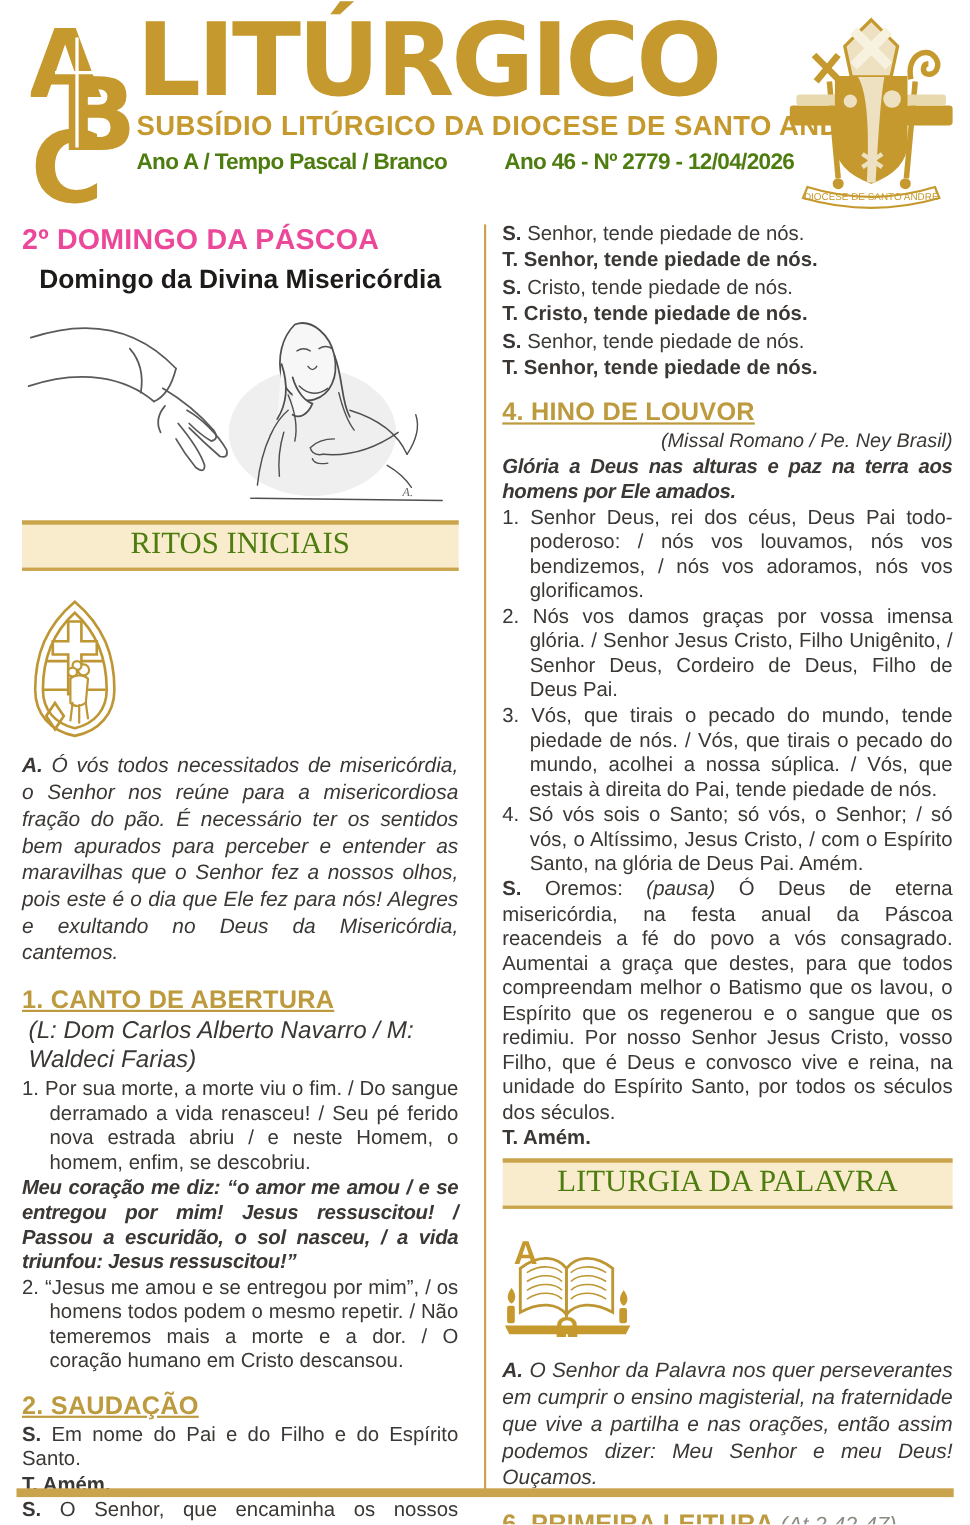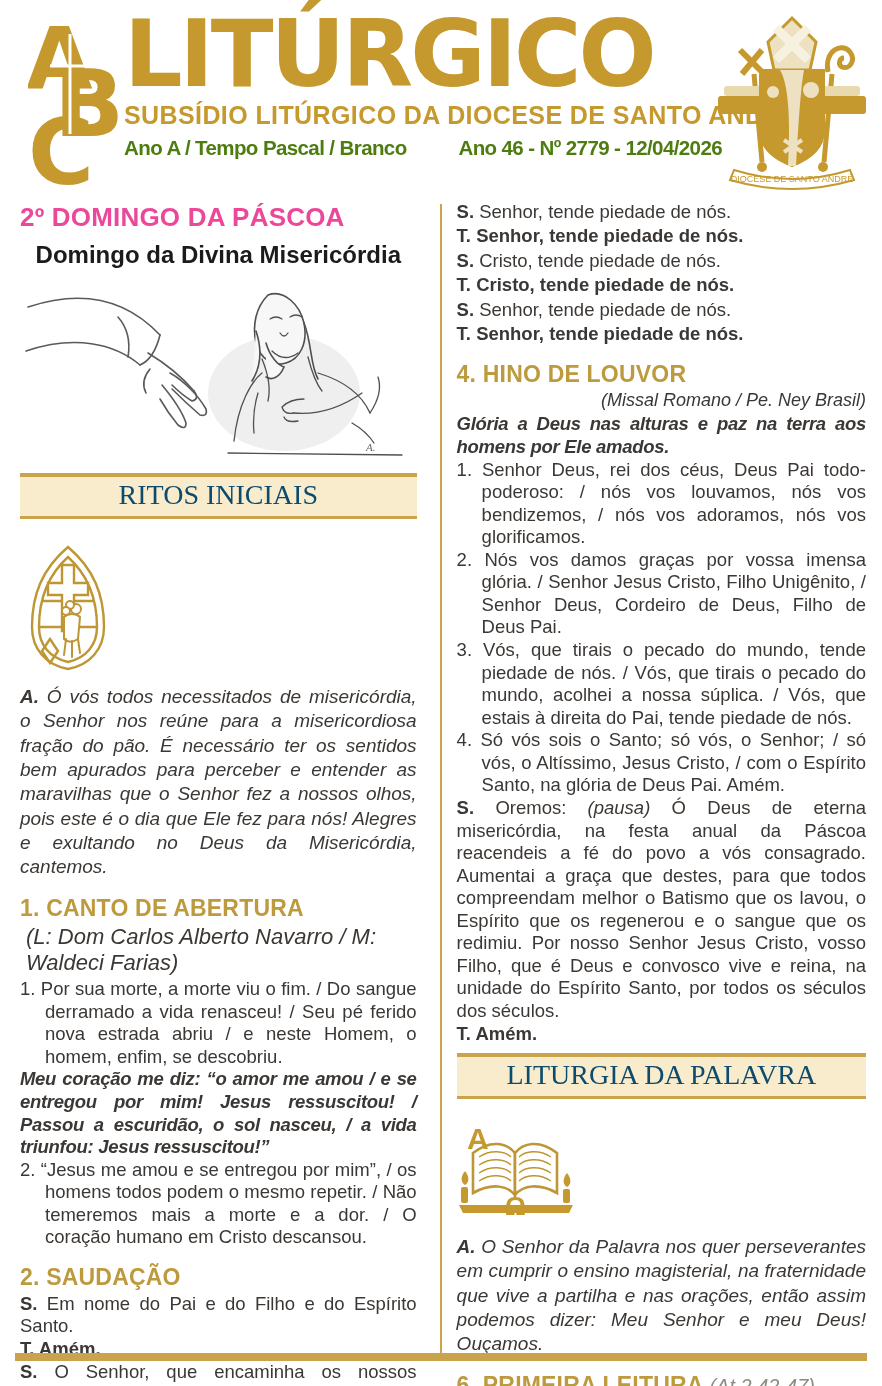--- a/index.html
+++ b/index.html
@@ -21,27 +21,27 @@
   .col{box-sizing:border-box;}
   .col-left{width:413px;padding-right:10px;}
   .col-right{margin-left:30px;width:416px;}
   
   p{margin:0;font-size:18.5px;line-height:1.22;}
   .just{text-align:justify;}
   .sunday-title{margin:2px 0 0;text-align:left;font-size:26px;font-weight:bold;color:#ec4899;letter-spacing:0.2px;}
   .sunday-sub{margin:8px 0 0;text-align:center;font-size:24px;font-weight:bold;color:#1d1b19;}
   .illustration{display:block;margin:4px auto 4px;}
   .band{background:#f8eccc;border-top:4px solid #c9a44c;border-bottom:3px solid #c9a44c;
-        text-align:center;font-family:"Liberation Serif",serif;font-size:28px;color:#0c4a6e;
+        text-align:center;font-family:"Liberation Serif",serif;font-size:28px;color:#4d7c0f;
         padding:2px 0 5px;margin:8px 0 10px;}
   .admonition{display:flex;gap:12px;align-items:flex-start;margin-bottom:4px;flex-direction:column;}
   .adm-icon{flex:0 0 auto;margin-top:14px;}
   .adm-text{font-style:italic;font-size:19px;line-height:1.28;text-align:justify;}
   .adm-label{font-weight:bold;}
-  h4.sec{margin:15px 0 2px;font-size:23px;font-weight:bold;color:#bd9a3e;letter-spacing:0.2px;}
+  h4.sec{margin:15px 0 2px;font-size:23px;font-weight:bold;color:#bd9a3e;letter-spacing:0.2px;text-decoration:underline;}
   .sec-ref{font-weight:normal;font-style:italic;color:#8d8a82;font-size:20px;letter-spacing:0;}
   .credits{font-style:italic;font-size:22px;margin:0 0 1px 6px;}
   .credits-r{font-style:italic;font-size:18px;text-align:right;margin:0 0 1px 0;}
   .verse{padding-left:25px;text-indent:-25px;text-align:justify;}
   .refrain{font-weight:bold;font-style:italic;text-align:justify;letter-spacing:-0.3px;}
   .spk{font-weight:bold;}
   .resp{font-weight:bold;}
   .kyrie p{line-height:1.32;}
   .pause{font-style:italic;}
   .underline{text-decoration:underline;}

